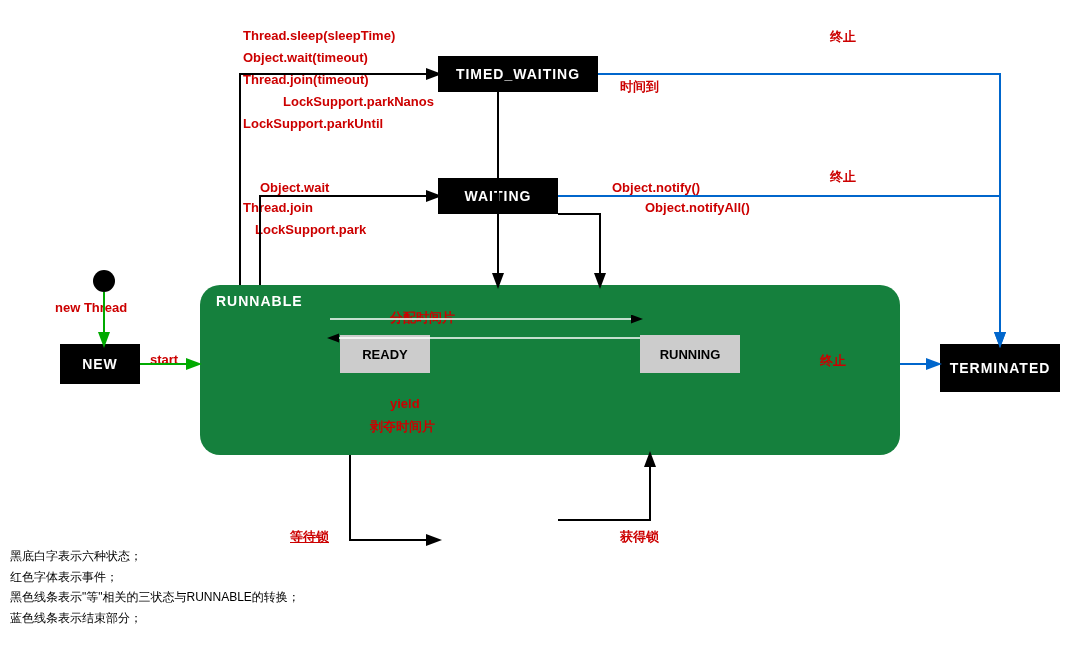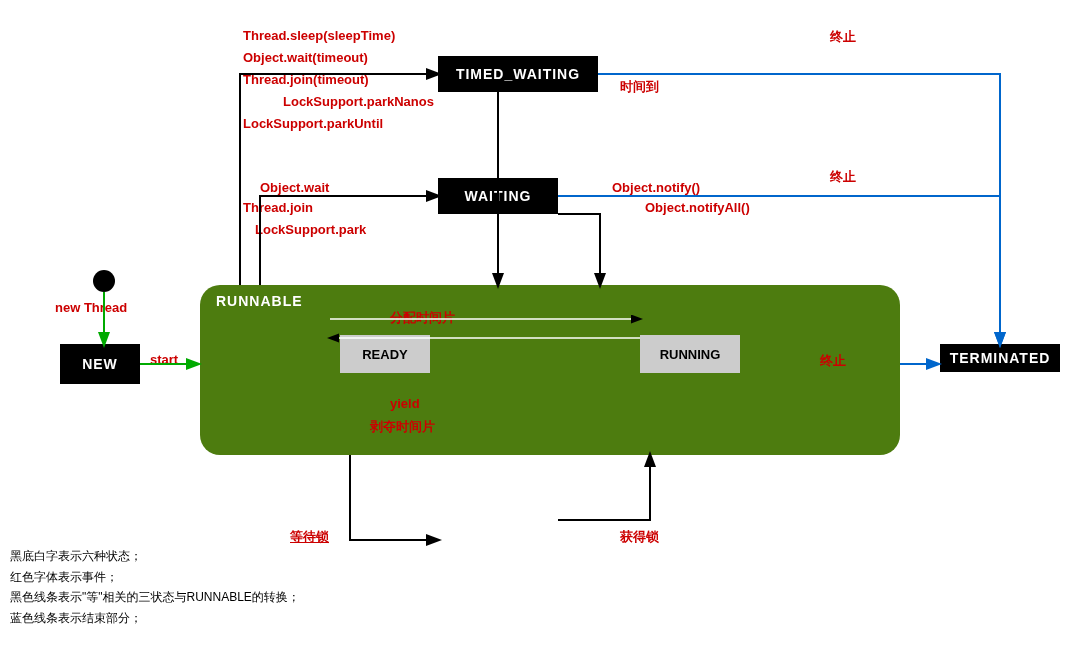--- a/index.html
+++ b/index.html
@@ -33,21 +33,21 @@
       left: 60px;
       top: 344px;
       width: 80px;
       height: 40px;
     }
     
     #state-terminated {
       left: 940px;
       top: 344px;
       width: 120px;
-      height: 28px;
+      height: 48px;
     }
     
     #state-timed-waiting {
       left: 438px;
       top: 56px;
       width: 160px;
       height: 36px;
     }
     
     #state-waiting {
@@ -63,21 +63,21 @@
       width: 120px;
       height: 40px;
     }
     
     #state-runnable {
       left: 200px;
       top: 285px;
       width: 700px;
       height: 170px;
       border-radius: 20px;
-      background: #4d7c0f;
+      background: #15803d;
       position: absolute;
     }
     #runnable-label {
       position: absolute;
       top: 8px;
       left: 16px;
       color: #fff;
       font-weight: bold;
       font-size: 14px;
       letter-spacing: 1px;

